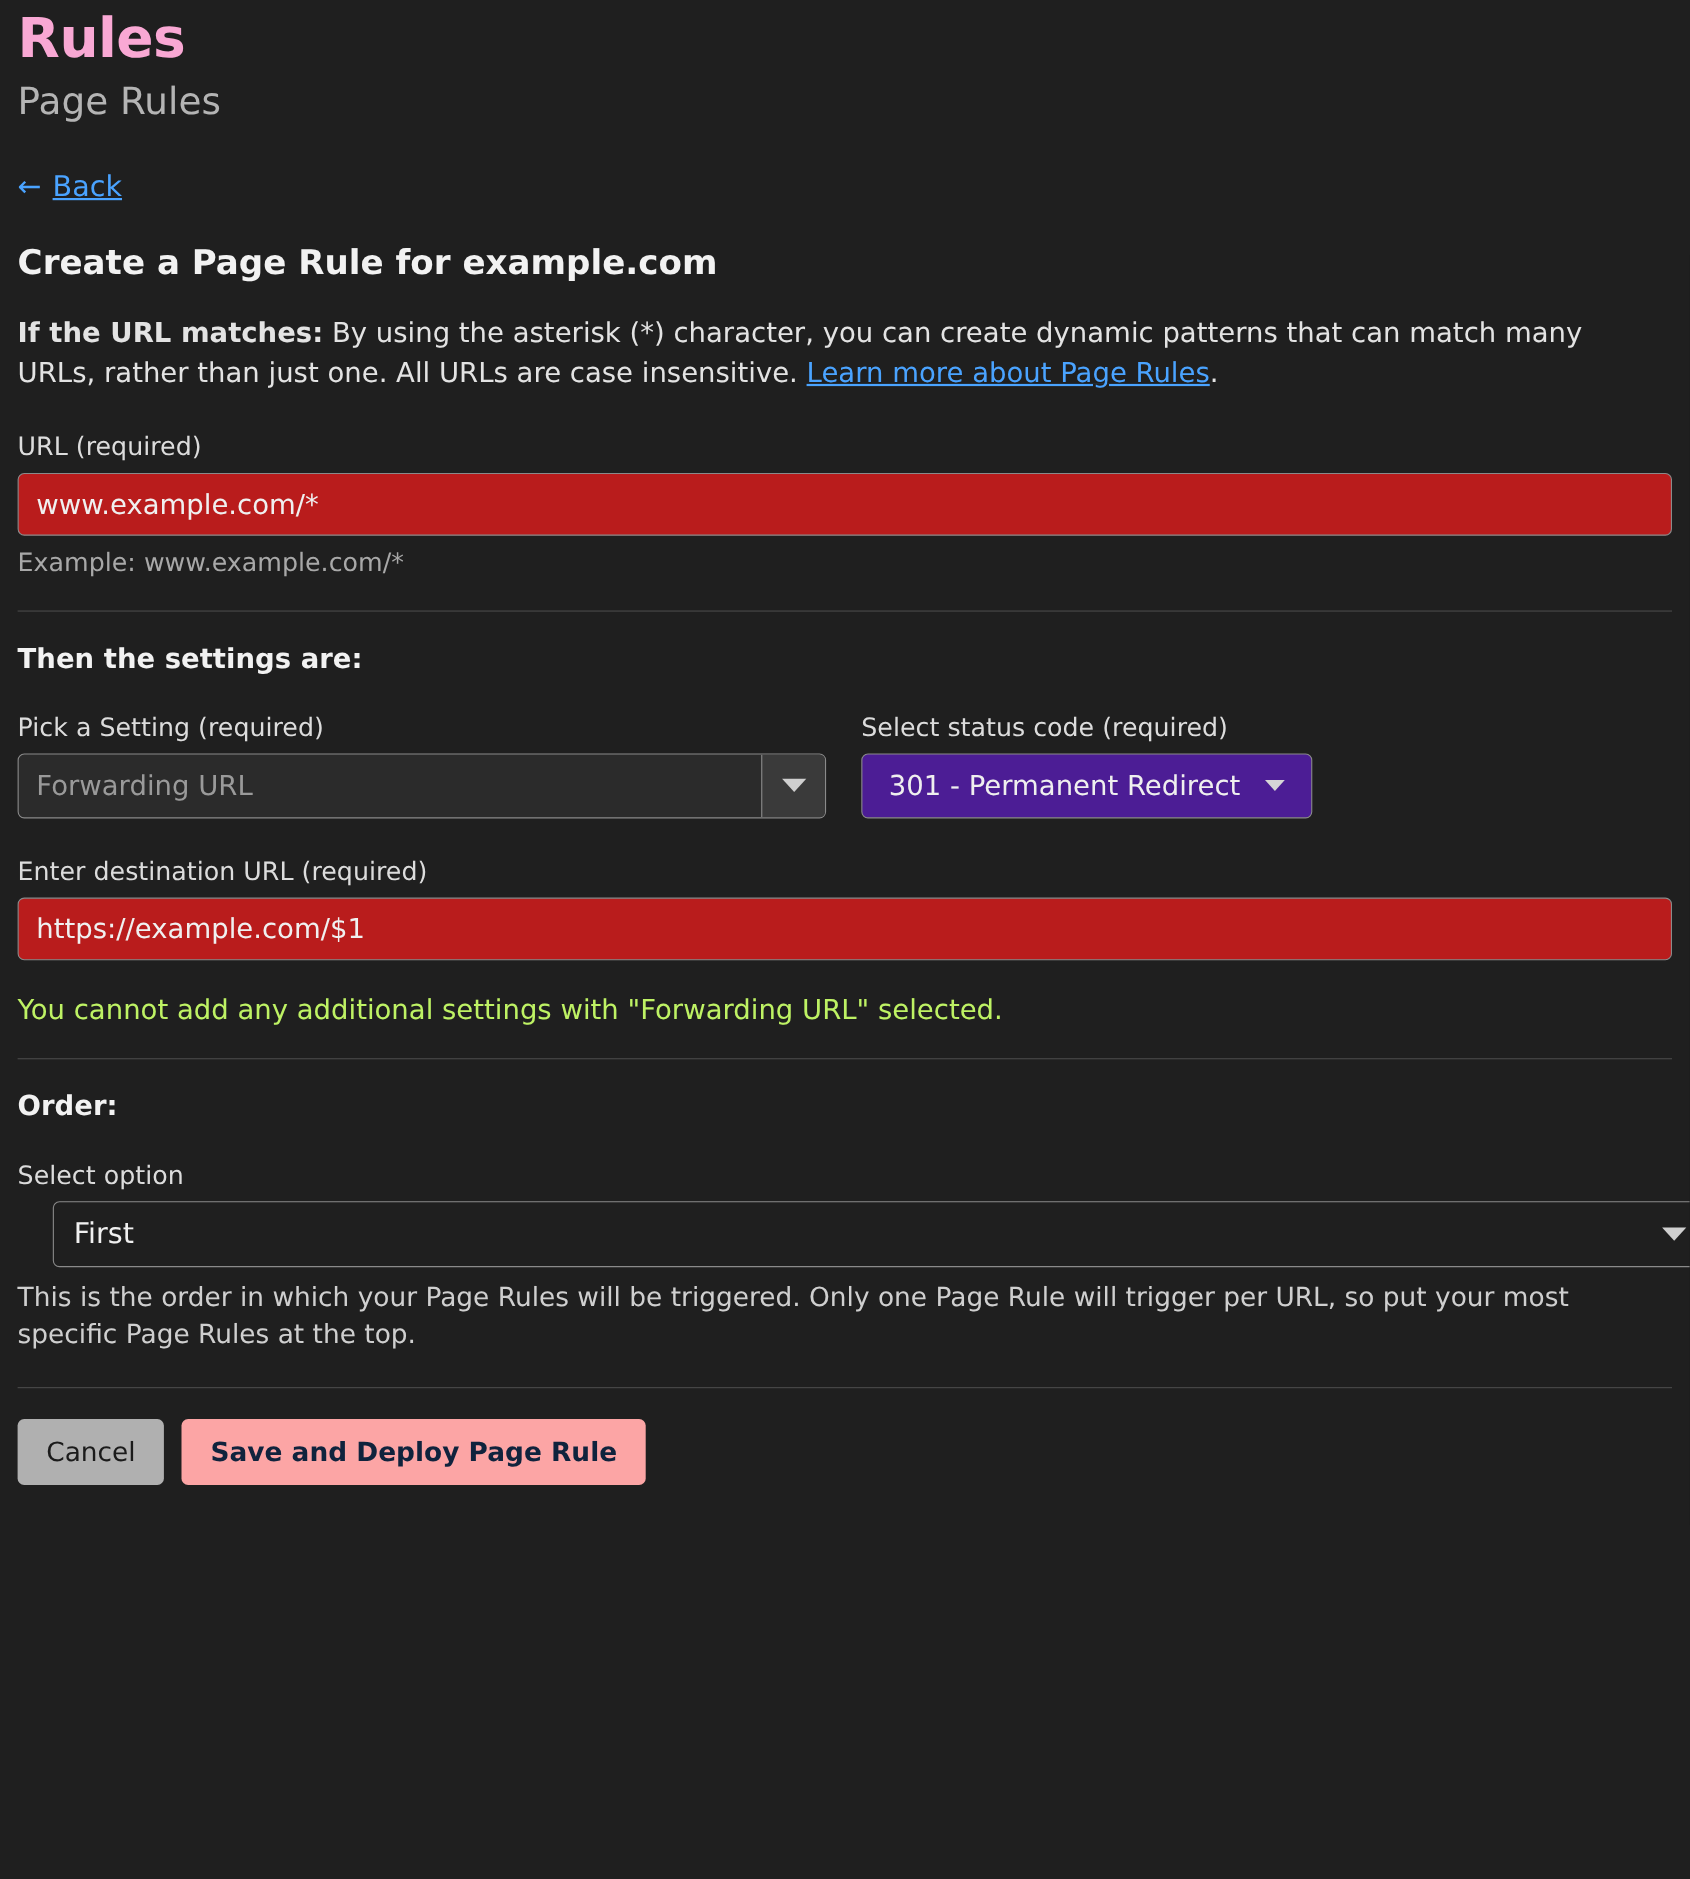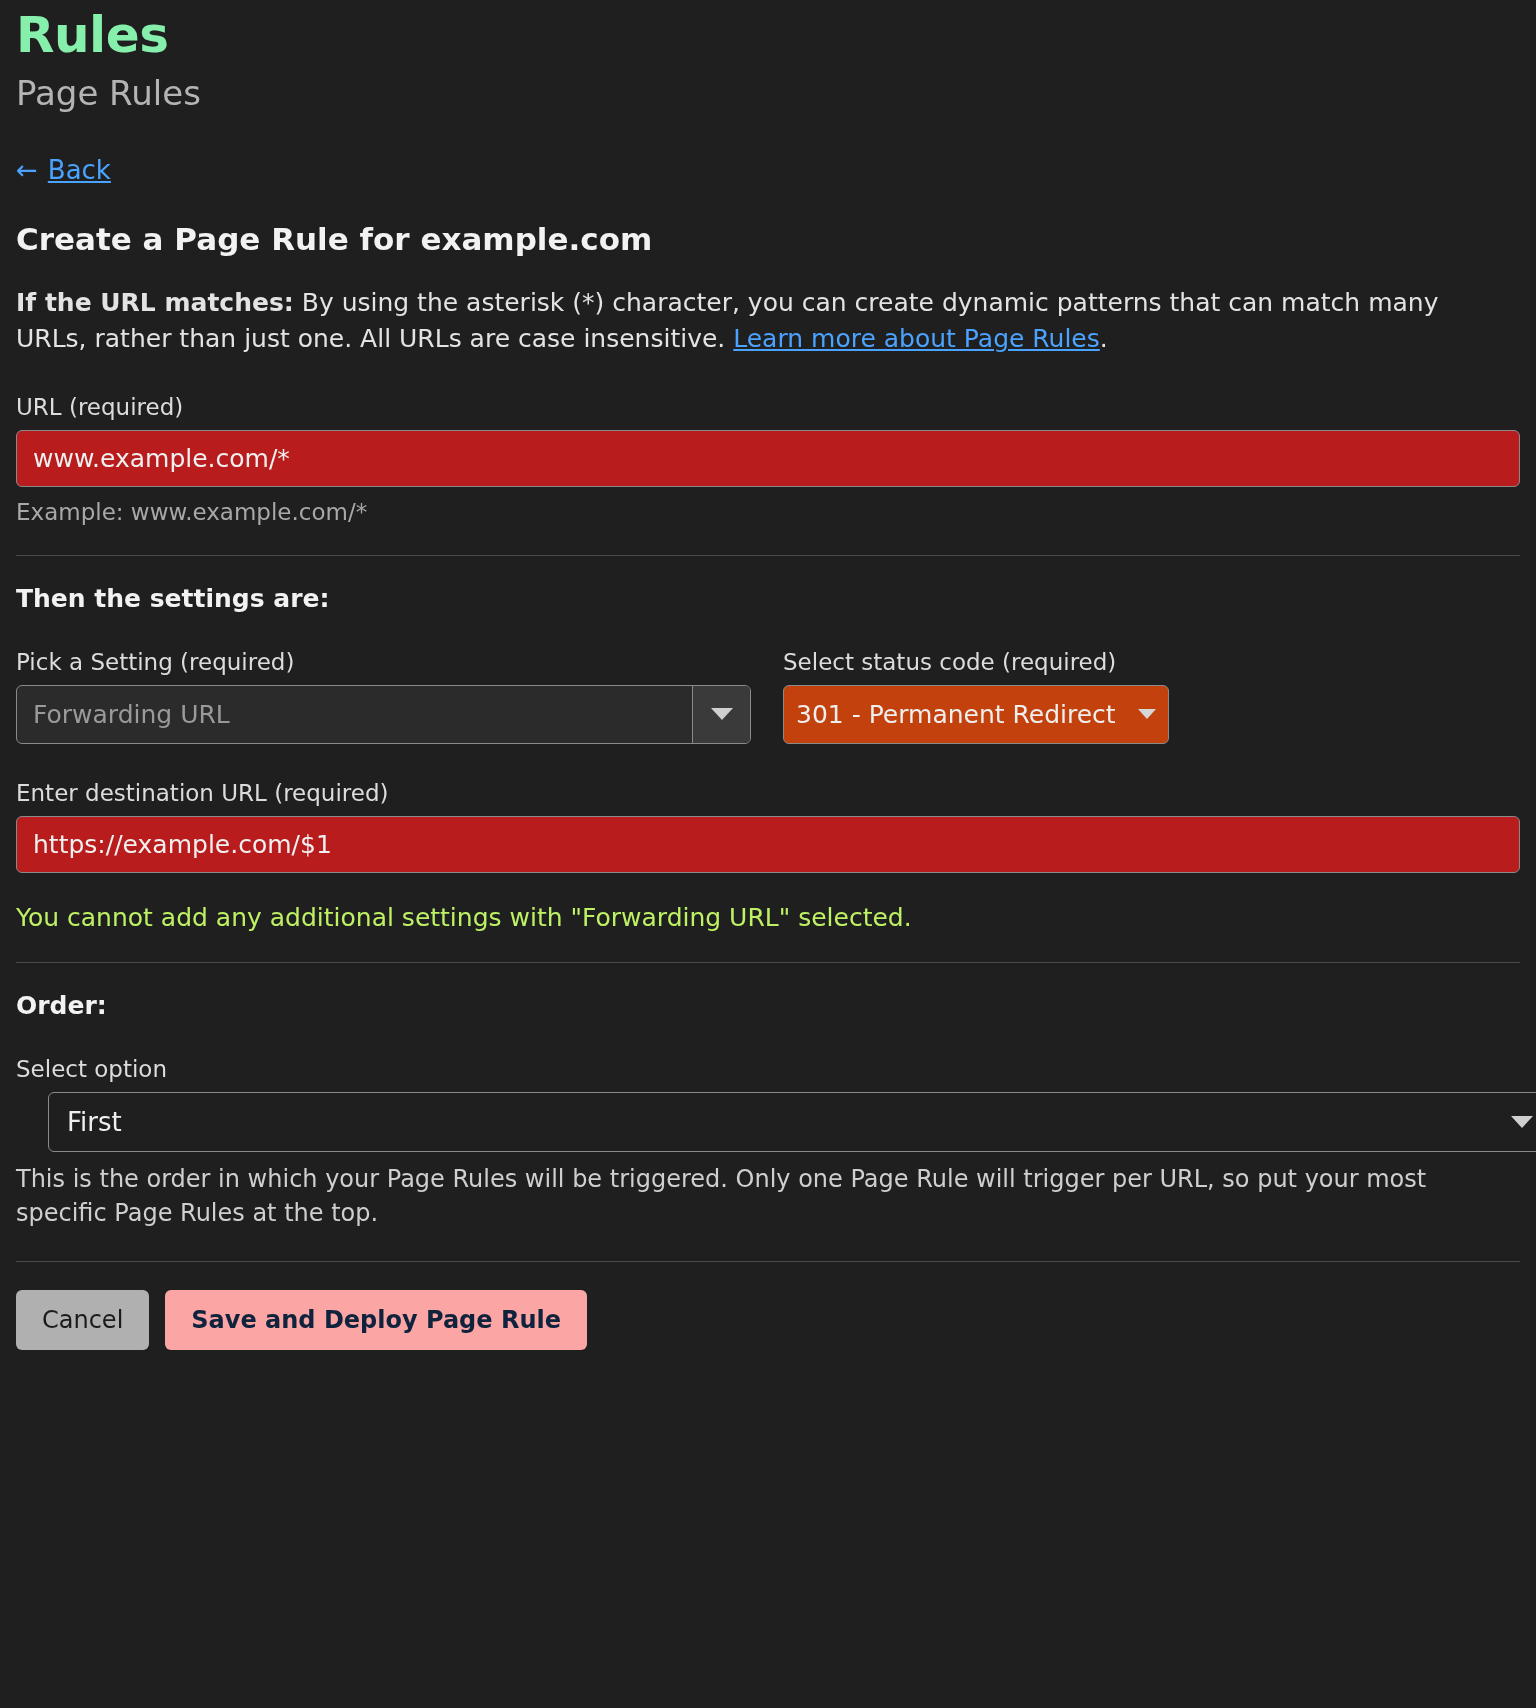--- a/index.html
+++ b/index.html
@@ -14,21 +14,21 @@
     width: 1536px;
     min-height: 1708px;
     padding: 0 16px;
   }
   .page-title {
     font-size: 50px;
     font-weight: bold;
     letter-spacing: -0.5px;
     margin: 8px 0 0 0;
     line-height: 1.1;
-    color: #86efac;
+    color: #f9a8d4;
   }
   .page-subtitle {
     font-size: 34px;
     color: #b4b4b4;
     margin: 10px 0 0 0;
     font-weight: normal;
   }
   .back-row {
     margin: 42px 0 0 0;
     display: flex;
@@ -135,24 +135,24 @@
     width: 0;
     height: 0;
     border-left: 11px solid transparent;
     border-right: 11px solid transparent;
     border-top: 12px solid #cfcfcf;
   }
   .select-inline {
     display: inline-flex;
     align-items: center;
     gap: 22px;
-    background: #c2410c;
-    border: 1px solid #8a8a8a;
-    border-radius: 6px;
-    padding: 14px 12px;
+    background: #4c1d95;
+    border: 1px solid #8a8a8a;
+    border-radius: 6px;
+    padding: 14px 24px;
   }
   .select-inline .val {
     font-size: 25px;
     color: #efefef;
     white-space: nowrap;
   }
   .caret-sm {
     width: 0;
     height: 0;
     border-left: 9px solid transparent;

